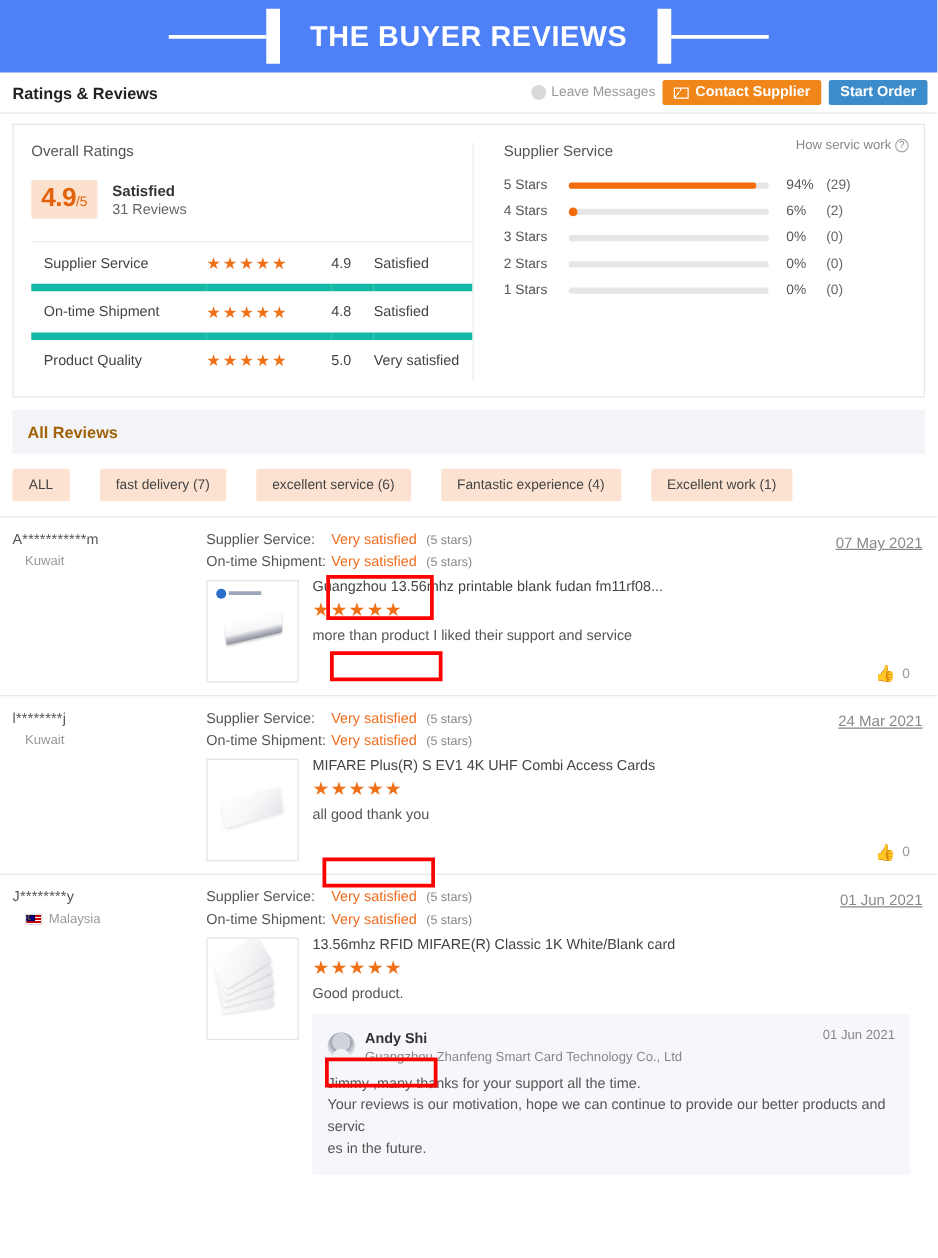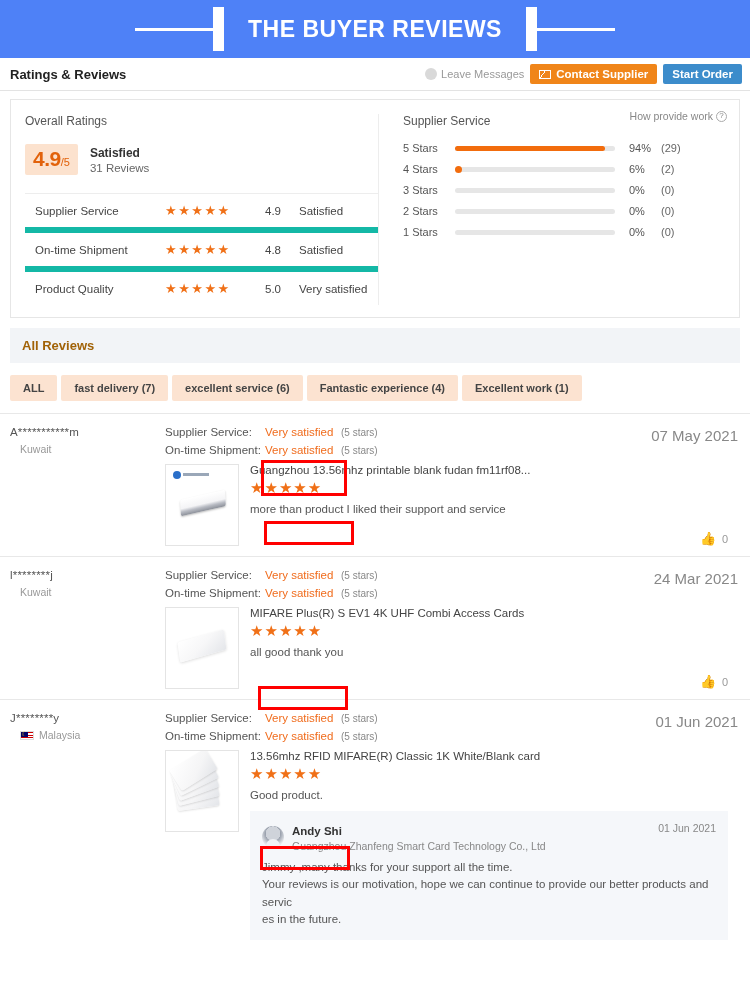--- a/index.html
+++ b/index.html
@@ -117,21 +117,21 @@
   .bar-fill { position:absolute; left:0; top:0; height: 5px; background: #f26c0d; border-radius: 3px; }
   .bar-fill.dot { width: 7px !important; height: 7px; top: -1px; border-radius: 50%; }
   .bar-pct { width: 32px; color: #555; }
   .bar-cnt { color: #666; }
 
   
   .all-rev-bar {
     margin: 10px 10px 0 10px; background: #f2f4f7;
     padding: 10px 12px; font-size: 13px; font-weight: bold; color: #a16207;
   }
-  .tags { display: flex; gap: 4px; padding: 12px 10px 12px 10px; flex-wrap: nowrap; font-weight: bold; }
+  .tags { display: flex; gap: 24px; padding: 12px 10px 12px 10px; flex-wrap: nowrap; }
   .tag {
     background: #fce3d1; color: #444; font-size: 11px;
     padding: 7px 13px; border-radius: 2px; white-space: nowrap;
   }
 
   
   .review {
     display: flex; padding: 12px 10px 10px 10px;
     border-top: 1px solid #e8e8e8; position: relative;
   }
@@ -152,21 +152,21 @@
   .flag-my:after {
     content:"☾"; position:absolute; left:0.5px; top:-2px; color:#ffcc00; font-size:6px;
   }
   .rev-body { flex: 1; }
   .crit-line { display: flex; align-items: center; font-size: 11.5px; margin-bottom: 6px; }
   .crit-lbl { width: 100px; color: #555; }
   .crit-val { color: #f06c1d; width: 76px; }
   .crit-stars { color: #888; font-size: 10px; }
   .rev-date {
     position: absolute; right: 12px; top: 13px;
-    font-size: 15px; color: #888;
+    font-size: 12px; color: #888; text-decoration: underline;
   }
 
   .prod-row { display: flex; margin-top: 8px; }
   .thumb {
     width: 74px; height: 74px; border: 1px solid #e4e4e4; background: #fff;
     position: relative; flex-shrink: 0; overflow: hidden;
   }
   .thumb.tall { height: 82px; }
   .card-img-1 {
     position:absolute; left: 14px; top: 30px; width: 46px; height: 16px;
@@ -268,21 +268,21 @@
       <span class="btn btn-start">
         <span>Start Order</span>
       </span>
     </div>
   </div>
 
   <div class="content">
     <div class="card">
 
       <div class="how-ratings">
-        <span>How provide work</span>
+        <span>How servic work</span>
         <span class="q-mark">?</span>
       </div>
 
       <div class="card-left">
         <div class="overall-label">Overall Ratings</div>
 
         <div class="score-row">
           <div class="score-box">
             <span class="score-num">4.9</span>
             <span class="score-den">/5</span>

